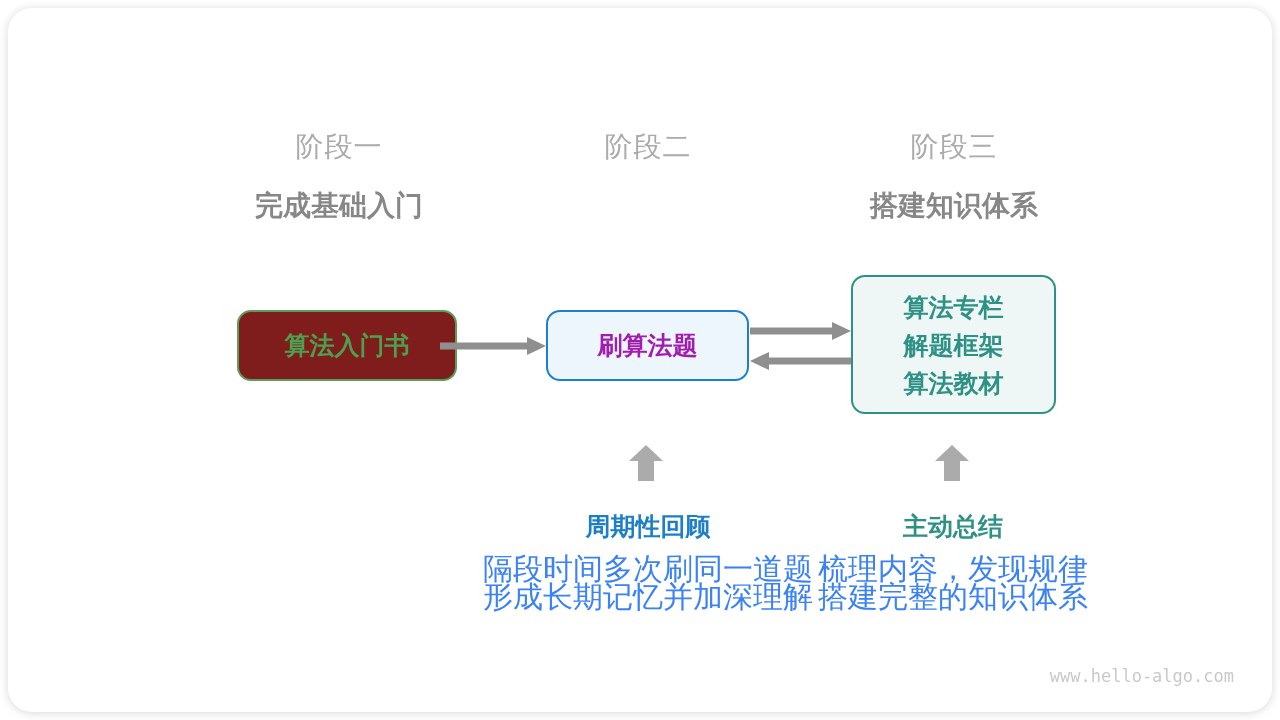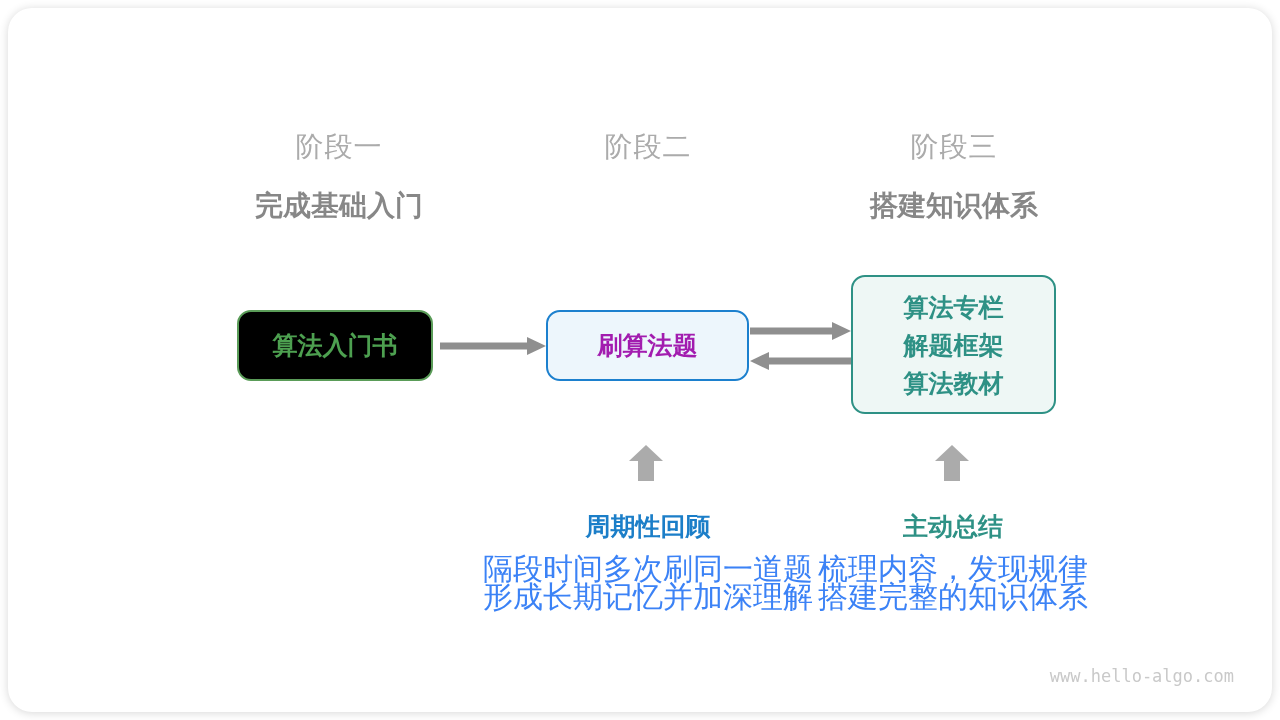--- a/index.html
+++ b/index.html
@@ -55,23 +55,23 @@
     flex-direction: column;
     align-items: center;
     justify-content: center;
     border-radius: 14px;
     font-size: 25px;
     font-weight: 700;
     box-sizing: border-box;
     text-align: left;
   }
   .node-green {
-    left: 229px; top: 302px; width: 196px; height: 71px;
+    left: 229px; top: 302px; width: 220px; height: 71px;
     border: 2.5px solid #5a9c58;
-    background: #000000;
+    background: #7f1d1d;
     color: #4da050;
   }
   .node-blue {
     left: 538px; top: 302px; width: 203px; height: 71px;
     border: 2.5px solid #1c80ce;
     background: #edf6fc;
     color: #a21caf;
   }
   .node-teal {
     left: 843px; top: 267px; width: 205px; height: 139px;

